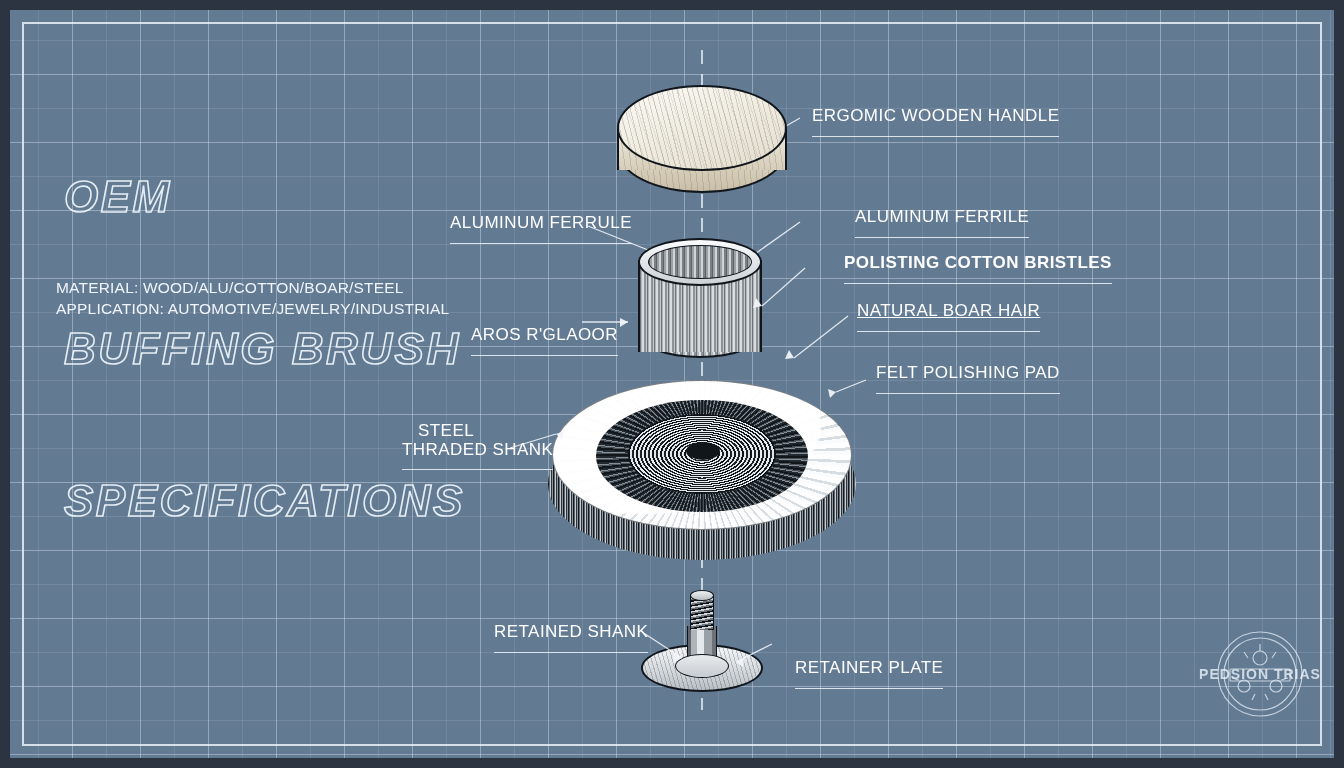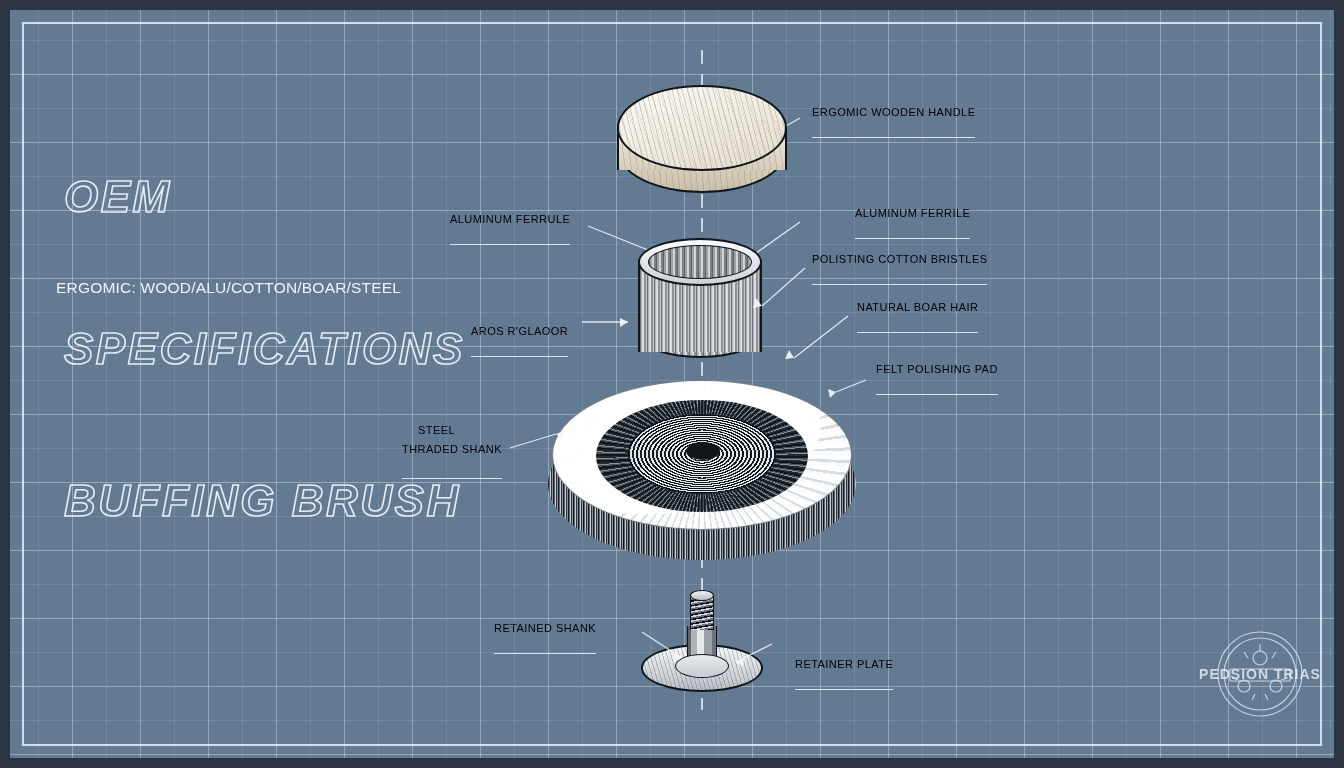--- a/index.html
+++ b/index.html
@@ -53,23 +53,23 @@
   
   .specs {
     position:absolute; left:46px; top:268px;
     font-size:15.5px; line-height:20.5px;
     color:#f0f5fb; letter-spacing:.2px;
   }
 
   
   .callout {
     position:absolute;
-    font-size:11px; letter-spacing:.45px;
-    color:#000000; white-space:nowrap;
-    padding-bottom:19px;
+    font-size:17px; letter-spacing:.45px;
+    color:#ffffff; white-space:nowrap;
+    padding-bottom:10px;
     border-bottom:1.4px solid rgba(242,246,251,.85);
   }
   .callout.two { line-height:19px; text-align:left; }
   .callout.two .l1 { display:block; padding-left:16px; }
 
   svg.leaders { position:absolute; inset:0; pointer-events:none; }
 
   
   .part { position:absolute; }
 
@@ -218,26 +218,27 @@
 <body>
 
 <div class="sheet">
 
   <div class="gridfine"></div>
   <div class="gridmajor"></div>
   <div class="frame"></div>
 
   <div class="title">
     <div>OEM</div>
+    <div>BUFFING BRUSH</div>
     <div>SPECIFICATIONS</div>
-    <div>BUFFING BRUSH</div>
   </div>
 
   <div class="specs">
-    <div>ERGOMIC: WOOD/ALU/COTTON/BOAR/STEEL</div>
+    <div>MATERIAL: WOOD/ALU/COTTON/BOAR/STEEL</div>
+    <div>APPLICATION: AUTOMOTIVE/JEWELRY/INDUSTRIAL</div>
   </div>
 
   <div class="axis"></div>
 
   <div class="part" style="left:607px; top:75px; width:170px; height:112px;">
     <div class="handle-body"></div>
     <div class="handle-skirt"></div>
     <div class="handle-top"></div>
   </div>
 
@@ -290,25 +291,25 @@
       <polygon points="726,652 734,648 733,657"></polygon>
     </g>
   </svg>
 
   <div class="callout" style="left:802px; top:96px;">ERGOMIC WOODEN HANDLE</div>
 
   <div class="callout" style="left:440px; top:203px;">ALUMINUM FERRULE</div>
 
   <div class="callout" style="left:798px; top:197px;margin-left:47px;">ALUMINUM FERRILE</div>
 
-  <div class="callout" style="left:802px; top:243px;">POLISTING COTTON BRISTLES</div>
+  <div class="callout" style="left:834px; top:243px;font-weight:bold;">POLISTING COTTON BRISTLES</div>
 
   <div class="callout" style="left:461px; top:299px;margin-top:16px;">AROS R'GLAOOR</div>
 
-  <div class="callout" style="left:847px; top:291px;">NATURAL BOAR HAIR</div>
+  <div class="callout" style="left:847px; top:291px;text-decoration:underline;">NATURAL BOAR HAIR</div>
 
   <div class="callout" style="left:866px; top:353px;">FELT POLISHING PAD</div>
 
   <div class="callout two" style="left:392px; top:411px;">
     <span class="l1">STEEL</span>
     <span>THRADED SHANK</span>
   </div>
 
   <div class="callout" style="left:484px; top:612px;">RETAINED SHANK</div>
 

